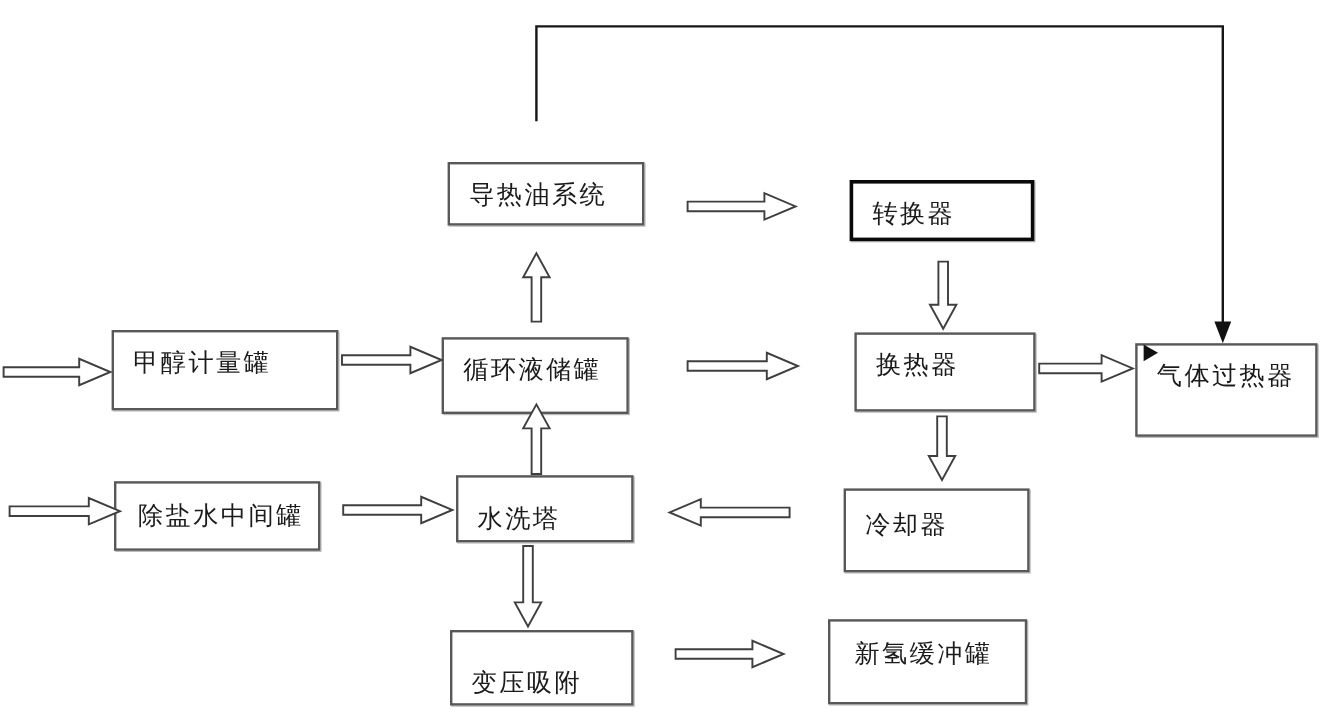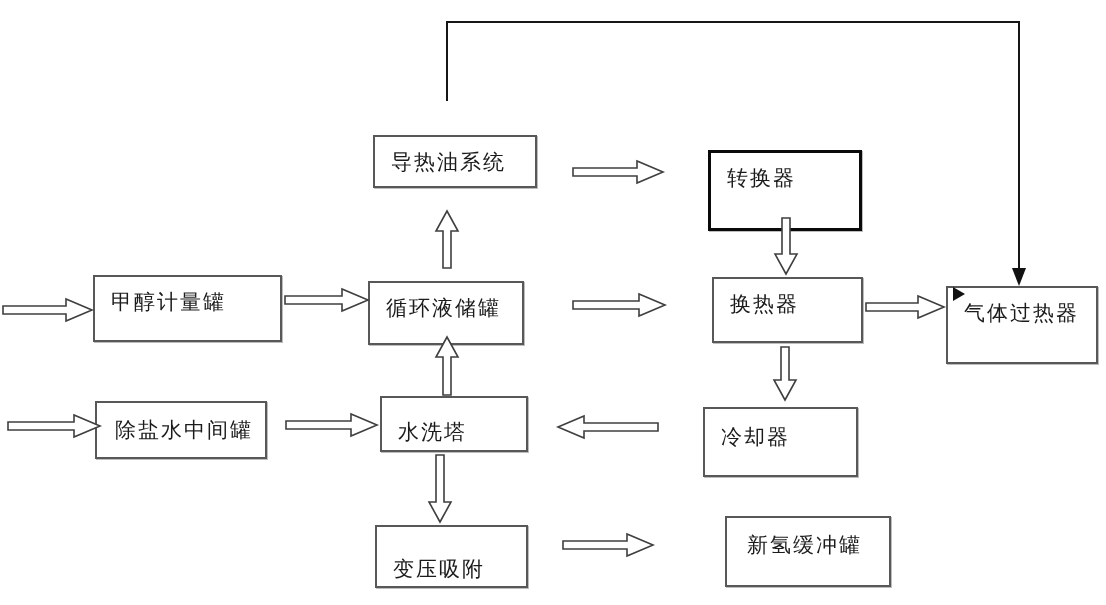--- a/index.html
+++ b/index.html
@@ -22,21 +22,21 @@
 </style>
 </head>
 <body>
 
 <div class="stage">
 
   <div class="node" style="left:373px;top:135px;width:164px;height:53px;">
     <span>导热油系统</span>
   </div>
 
-  <div class="node bold" style="left:708px;top:150px;width:154px;height:81px;">
+  <div class="node bold" style="left:708px;top:150px;width:154px;height:51px;">
     <span>转换器</span>
   </div>
 
   <div class="node" style="left:93px;top:275px;width:189px;height:67px;">
     <span>甲醇计量罐</span>
   </div>
 
   <div class="node" style="left:368px;top:281px;width:156px;height:64px;">
     <span>循环液储罐</span>
   </div>
@@ -58,21 +58,21 @@
   </div>
 
   <div class="node" style="left:703px;top:407px;width:155px;height:70px;padding-top:14px;">
     <span>冷却器</span>
   </div>
 
   <div class="node" style="left:375px;top:525px;width:153px;height:63px;padding-top:28px;">
     <span>变压吸附</span>
   </div>
 
-  <div class="node" style="left:690px;top:516px;width:166px;height:71px;padding-top:13px;padding-left:20px;margin-left:35px;">
+  <div class="node" style="left:690px;top:516px;width:166px;height:71px;padding-top:13px;padding-left:20px;">
     <span>新氢缓冲罐</span>
   </div>
 
   <svg class="edges" width="1106" height="605" viewBox="0 0 1106 605">
     <g id="hollow-edges">
         <polygon points="3,314 66,314 66,321 92,310 66,299 66,306 3,306" class="hollow-arrow"></polygon>
         <polygon points="285,304 342,304 342,311 368,300 342,289 342,296 285,296" class="hollow-arrow"></polygon>
         <polygon points="573,176 637,176 637,183 663,172 637,161 637,168 573,168" class="hollow-arrow"></polygon>
         <polygon points="573,309 639,309 639,316 665,305 639,294 639,301 573,301" class="hollow-arrow"></polygon>
         <polygon points="866,311 918,311 918,318 944,307 918,296 918,303 866,303" class="hollow-arrow"></polygon>

